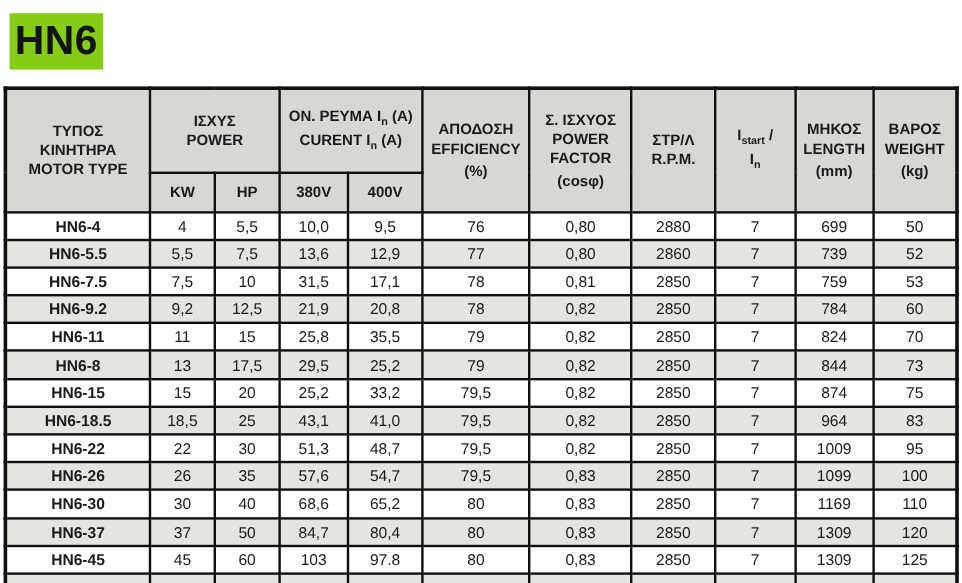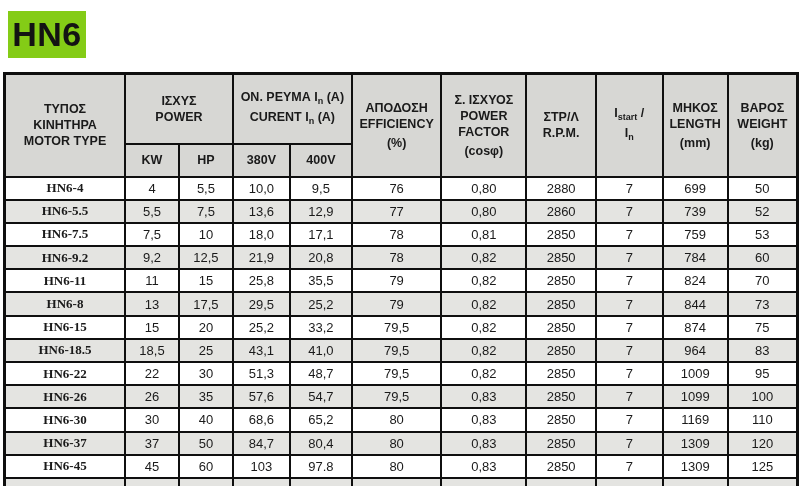--- a/index.html
+++ b/index.html
@@ -32,21 +32,21 @@
     padding: 2px 1px;
   }
   thead tr.main-head th { height: 70px; }
   thead tr.sub-head th { height: 33px; }
   table.spec td {
     height: 23.2px; font-size: 13px; text-align: center; vertical-align: middle;
     color: #1a1a1a; padding: 0 2px;
   }
   tbody tr:nth-child(even) td { background: #e4e4e1; }
   tbody tr:nth-child(odd) td { background: #ffffff; }
-  td.model { text-align: left; padding-left: 13px; font-weight: bold; font-size: 13px; font-family: Liberation Serif, serif; }
+  td.model { text-align: left; padding-left: 13px; font-weight: bold; font-size: 13px; }
   tbody tr.partial td { height: 12px; background: #e4e4e1 !important; }
   sub { font-size: 9px; vertical-align: -3px; font-weight: bold; }
   .unit-gap { margin-top: 3px; }
 </style>
 </head>
 <body>
 
 <div class="page">
 
   <div class="logo-box">
@@ -144,21 +144,21 @@
           <td>0,80</td>
           <td>2860</td>
           <td>7</td>
           <td>739</td>
           <td>52</td>
         </tr>
         <tr>
           <td class="model">HN6-7.5</td>
           <td>7,5</td>
           <td>10</td>
-          <td>18,0</td>
+          <td>31,5</td>
           <td>17,1</td>
           <td>78</td>
           <td>0,81</td>
           <td>2850</td>
           <td>7</td>
           <td>759</td>
           <td>53</td>
         </tr>
         <tr>
           <td class="model">HN6-9.2</td>

